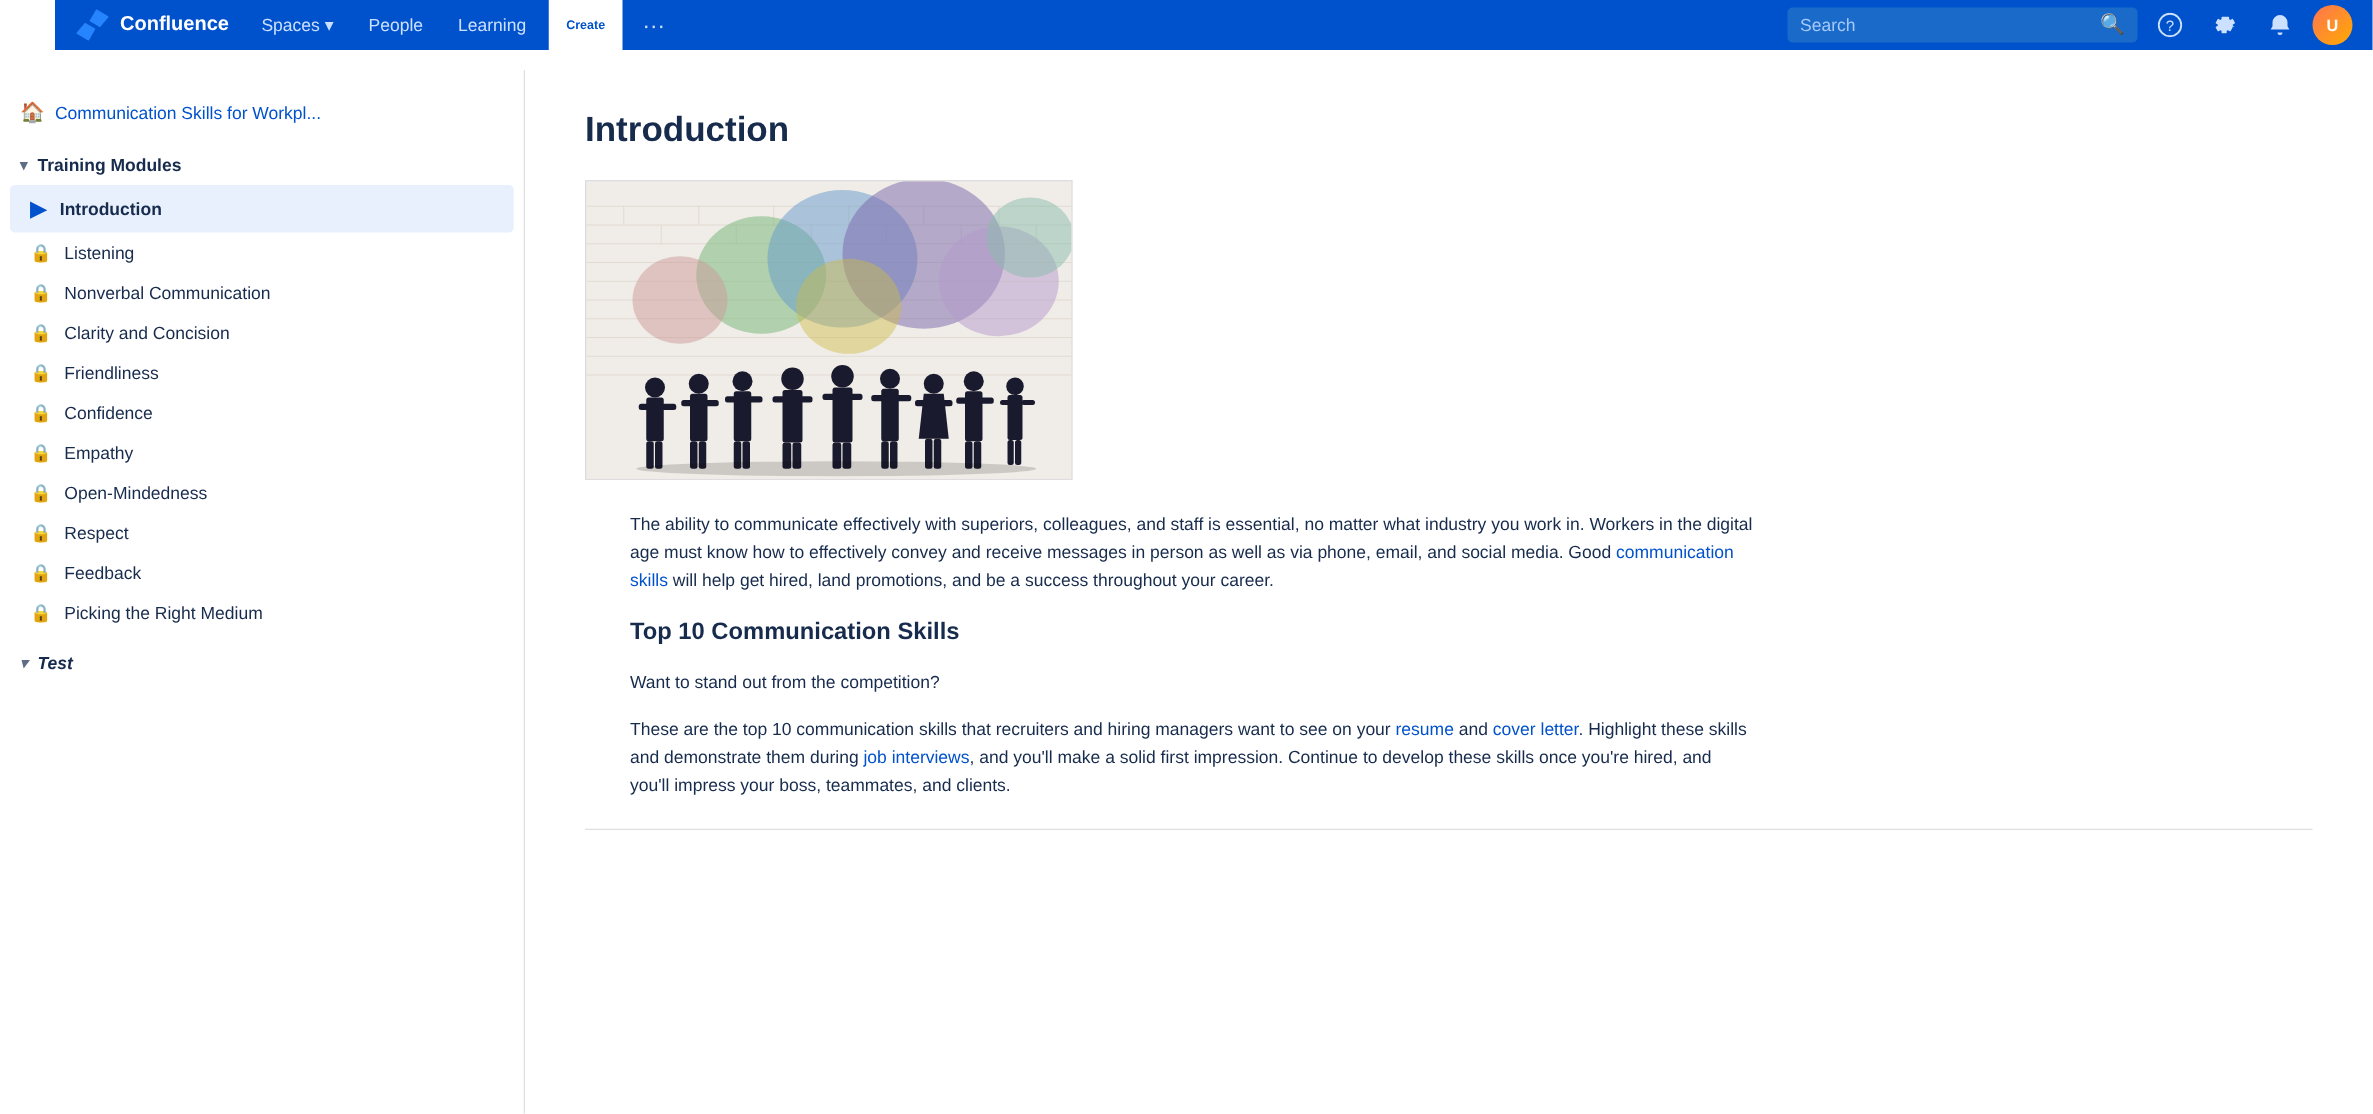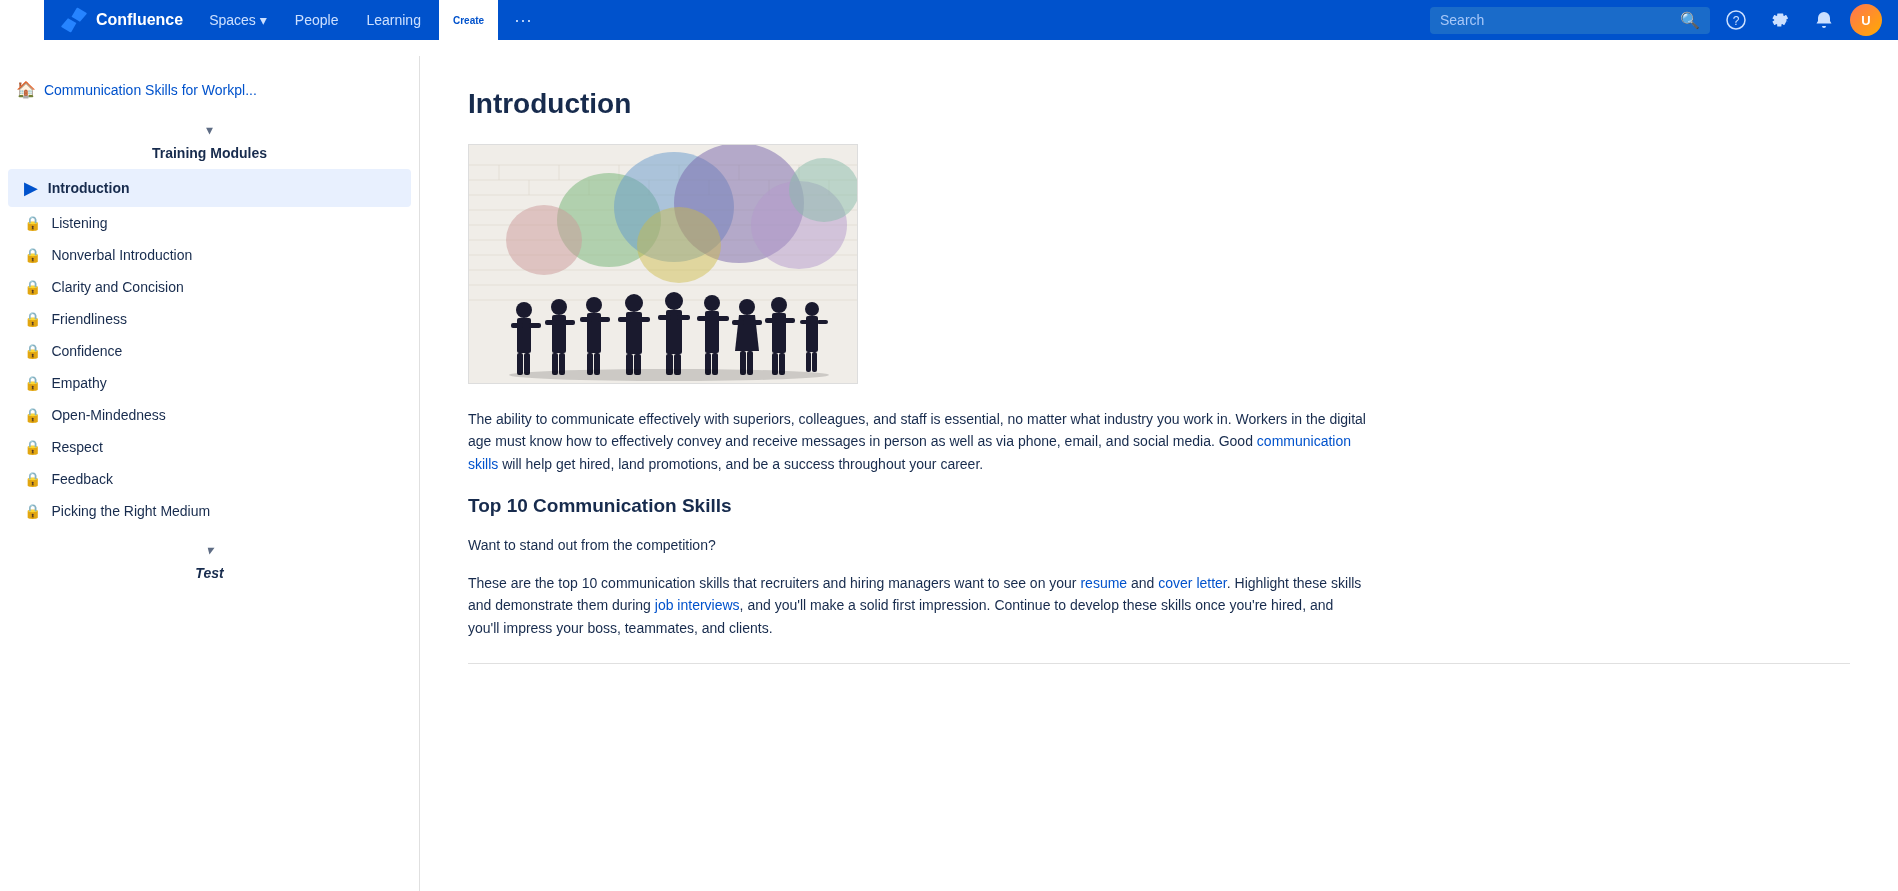--- a/index.html
+++ b/index.html
@@ -78,21 +78,21 @@
       display: flex; align-items: center; gap: 8px;
       padding: 8px 16px 16px;
       color: #0052cc; font-size: 14px; cursor: pointer;
     }
     .sidebar-breadcrumb-icon { font-size: 16px; color: #5e6c84; }
     .sidebar-section {
       padding: 0 8px;
     }
     .sidebar-section-header {
       display: flex; align-items: center; gap: 8px;
-      padding: 8px 8px; cursor: pointer; font-weight: 700; font-size: 14px; color: #172b4d; flex-direction: column;
+      padding: 8px 8px; cursor: pointer; font-weight: 700; font-size: 14px; color: #172b4d;
     }
     .sidebar-section-arrow { font-size: 12px; color: #5e6c84; }
     .sidebar-item {
       display: flex; align-items: center; gap: 10px;
       padding: 8px 16px; cursor: pointer; border-radius: 4px;
       font-size: 14px; color: #172b4d;
     }
     .sidebar-item.active {
       background: #e8f0fe; color: #172b4d;
     }
@@ -120,20 +120,21 @@
       width: 390px; height: 240px;
       background: #e8e8e8;
       border: 1px solid #ddd;
       margin-bottom: 24px;
       overflow: hidden;
       position: relative;
     }
     .page-body {
       font-size: 14px; color: #172b4d; line-height: 1.6;
       max-width: 900px;
+      margin-left: 36px;
     }
     .page-body p { margin-bottom: 16px; }
     .page-body a { color: #0052cc; text-decoration: none; }
     .page-body h2 {
       font-size: 19px; font-weight: 700; color: #172b4d;
       margin-bottom: 12px; margin-top: 8px;
     }
     .divider {
       border: none; border-top: 1px solid #e0e0e0;
       margin-top: 24px;
@@ -209,21 +210,21 @@
         <span class="sidebar-item-icon play">▶</span>
         <span class="sidebar-item-label">Introduction</span>
       </div>
 
       <div class="sidebar-item">
         <span class="sidebar-item-icon">🔒</span>
         <span class="sidebar-item-label">Listening</span>
       </div>
       <div class="sidebar-item">
         <span class="sidebar-item-icon">🔒</span>
-        <span class="sidebar-item-label">Nonverbal Introduction</span>
+        <span class="sidebar-item-label">Nonverbal Communication</span>
       </div>
       <div class="sidebar-item">
         <span class="sidebar-item-icon">🔒</span>
         <span class="sidebar-item-label">Clarity and Concision</span>
       </div>
       <div class="sidebar-item">
         <span class="sidebar-item-icon">🔒</span>
         <span class="sidebar-item-label">Friendliness</span>
       </div>
       <div class="sidebar-item">

